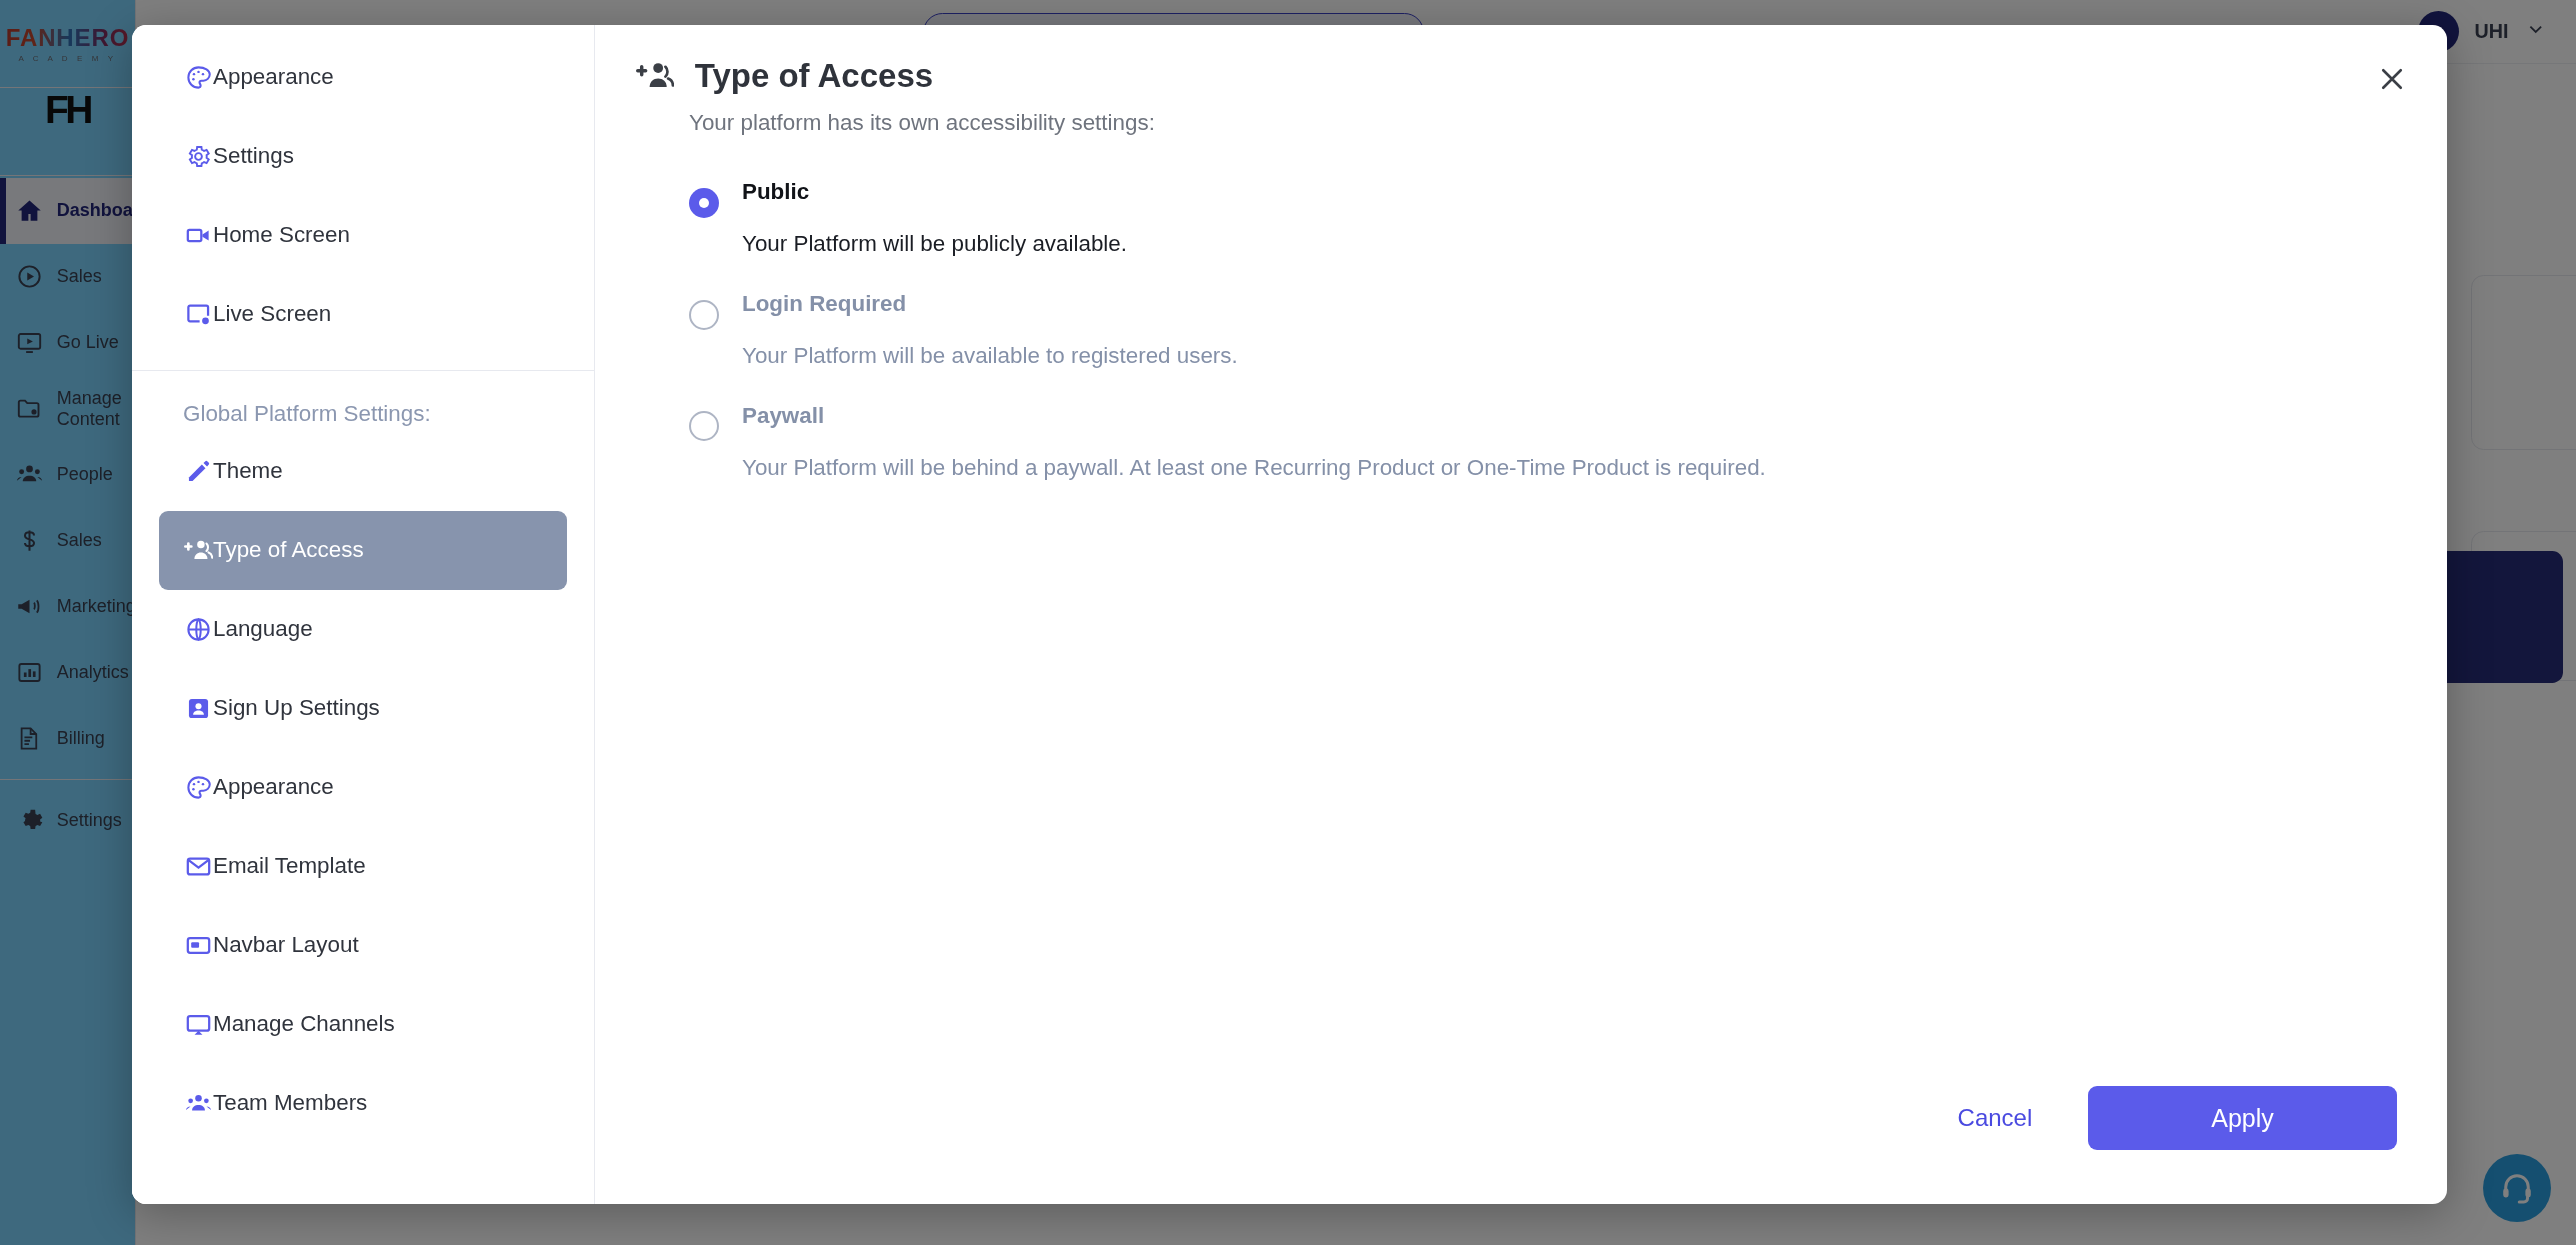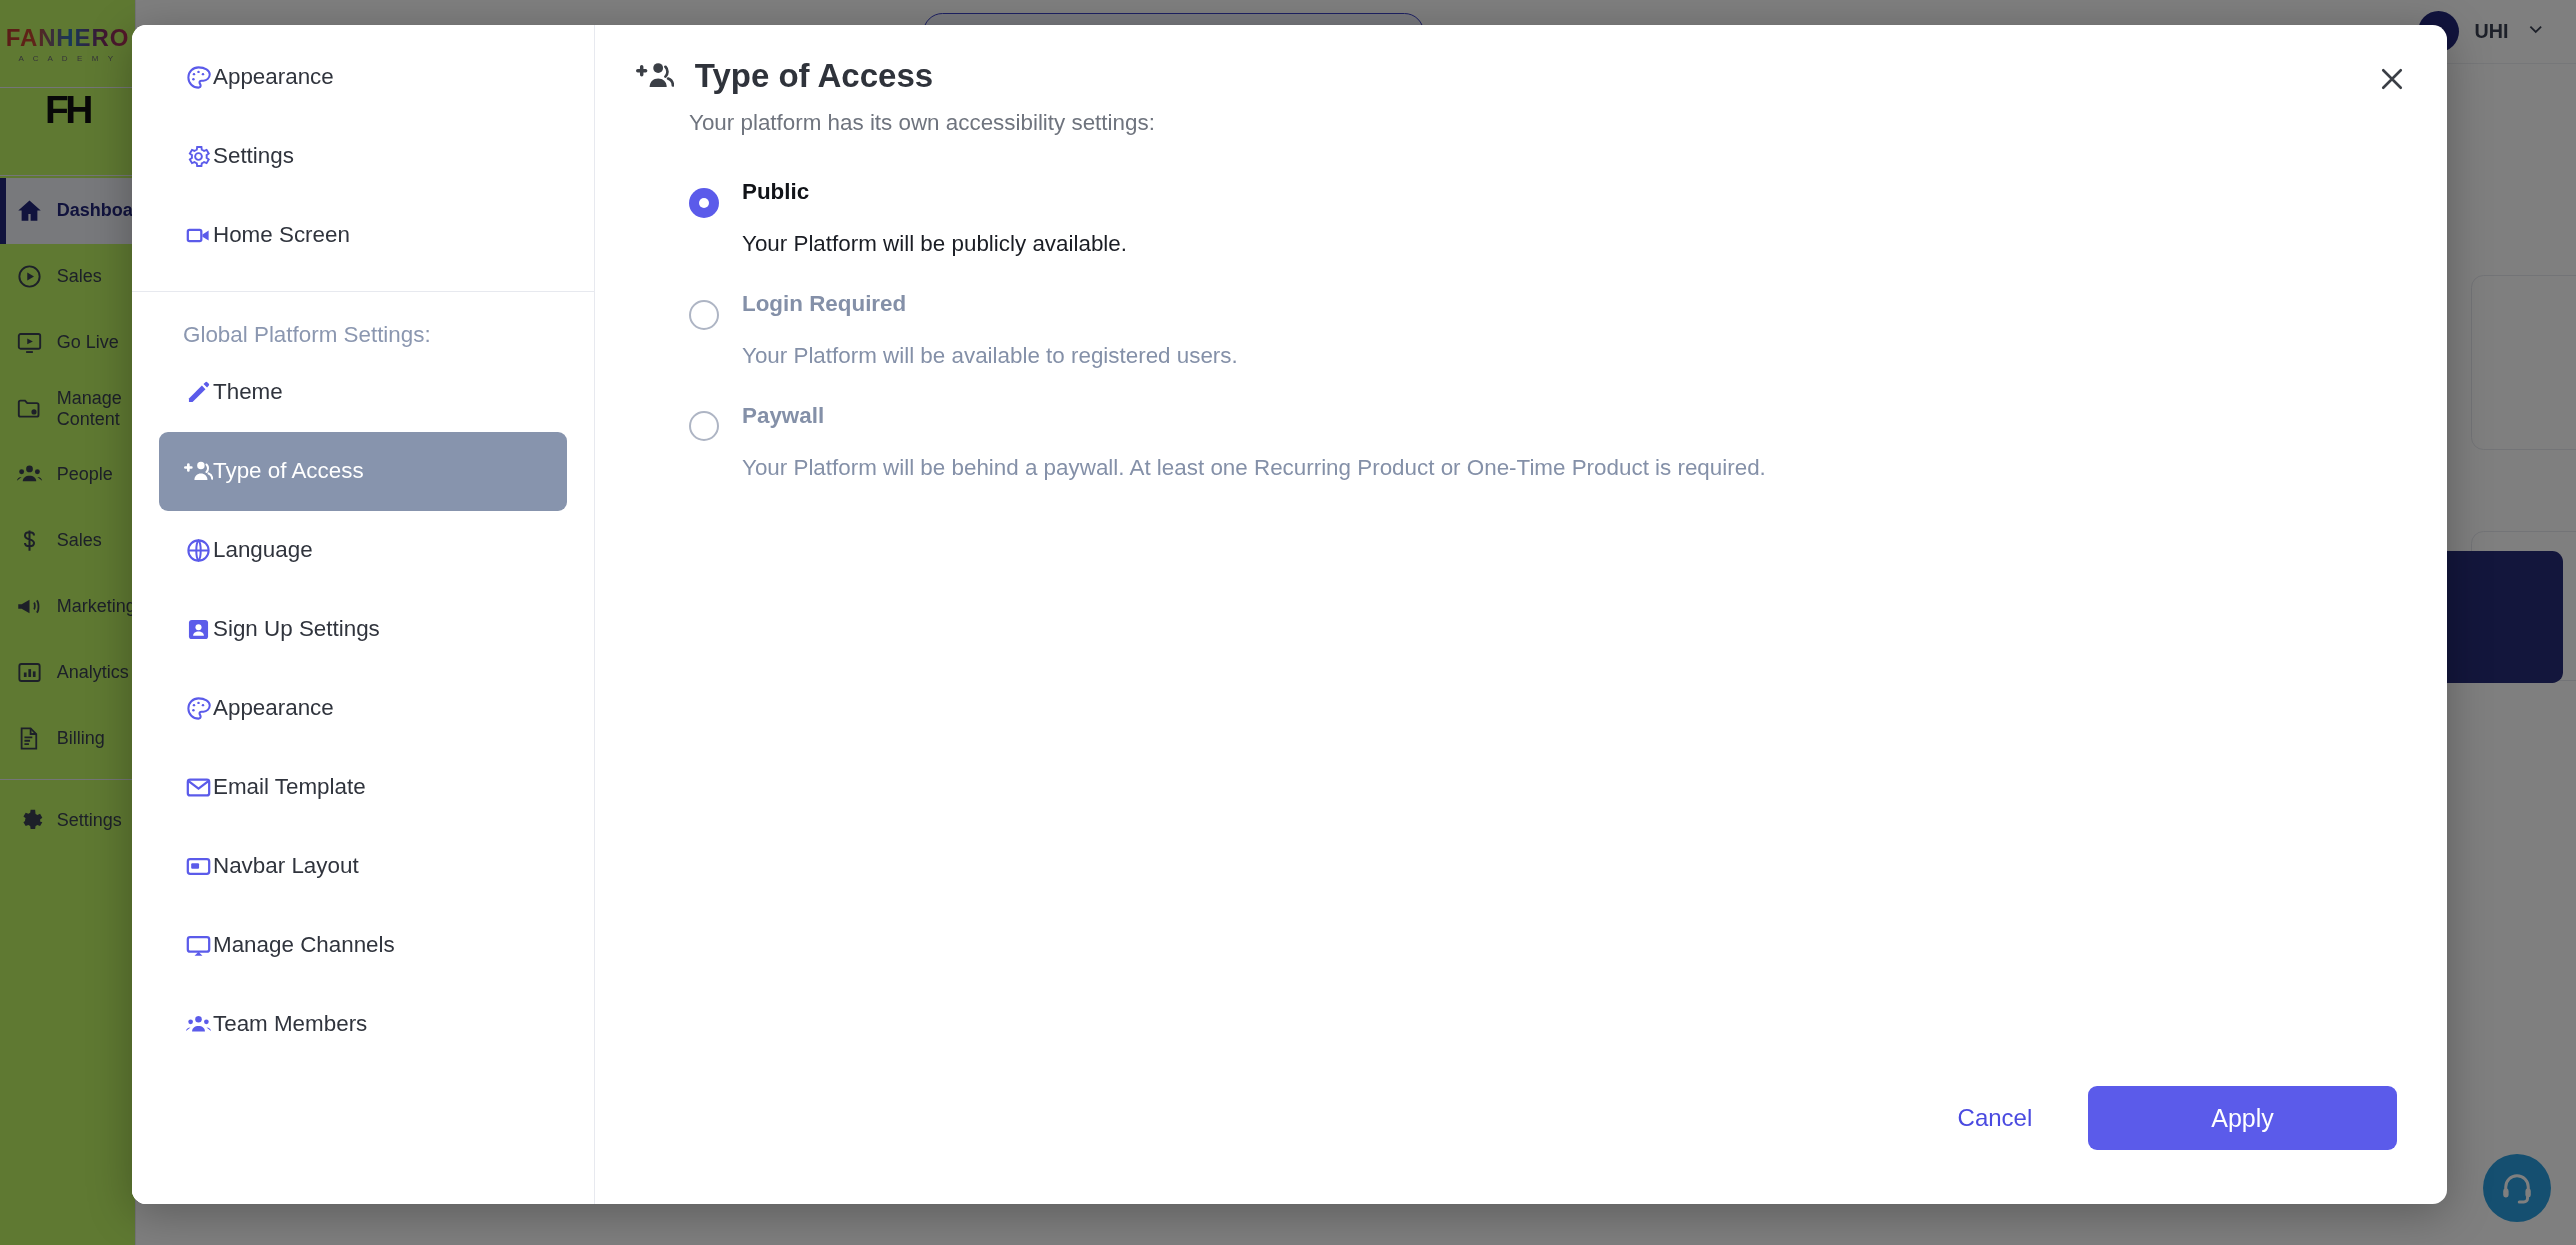--- a/index.html
+++ b/index.html
@@ -8,21 +8,21 @@
     overflow: hidden;
     font-family: "Liberation Sans", sans-serif;
     background: #ffffff;
   }
 
   
   #app-root { position: absolute; inset: 0; background: #ffffff; }
 
   .bg-sidebar {
     position: absolute; left: 0; top: 0; width: 136px; height: 1245px;
-    background: #bef264; border-right: 0.9px solid #e6e8ee;
+    background: #7dd3fc; border-right: 0.9px solid #e6e8ee;
   }
   .bg-brand {
     height: 88px; display: flex; align-items: center; justify-content: center;
     border-bottom: 0.9px solid #e8eaf0; flex-direction: column; gap: 2.7px;
   }
   .bg-brand-word { font-size: 24px; font-weight: 700; letter-spacing: 0.9px;
     background: linear-gradient(90deg,#b43a2e 0%,#c2482f 22%,#2f6fb5 52%,#7a2f63 78%,#b03050 100%);
     -webkit-background-clip: text; background-clip: text; color: transparent; }
   .bg-brand-sub { font-size: 8px; letter-spacing: 3.6px; color: #6a6a72; }
 
@@ -301,20 +301,29 @@
       <div class="mn-item">
         <span class="mn-icon">
           <svg width="27" height="27" viewBox="0 0 24 24" fill="none" stroke="currentColor" stroke-width="2">
             <rect x="2.5" y="7" width="12" height="10" rx="1.4"></rect>
             <path d="M15.5 11 21 7.5v9L15.5 13z" fill="currentColor" stroke="none"></path>
           </svg>
         </span>
         <span>Home Screen</span>
       </div>
 
+      <div class="mn-item">
+        <span class="mn-icon">
+          <svg width="27" height="27" viewBox="0 0 24 24" fill="none" stroke="currentColor" stroke-width="2">
+            <path d="M20.5 13V5.5a1.5 1.5 0 0 0-1.5-1.5H4.5A1.5 1.5 0 0 0 3 5.5v11A1.5 1.5 0 0 0 4.5 18H13"></path>
+            <circle cx="18.2" cy="17.6" r="3" fill="currentColor" stroke="none"></circle>
+          </svg>
+        </span>
+        <span>Live Screen</span>
+      </div>
     </div>
 
     <div class="mn-sep"></div>
 
     <div class="mn-heading">Global Platform Settings:</div>
 
     <div class="mn-group" style="padding-top:0">
 
       <div class="mn-item">
         <span class="mn-icon">

